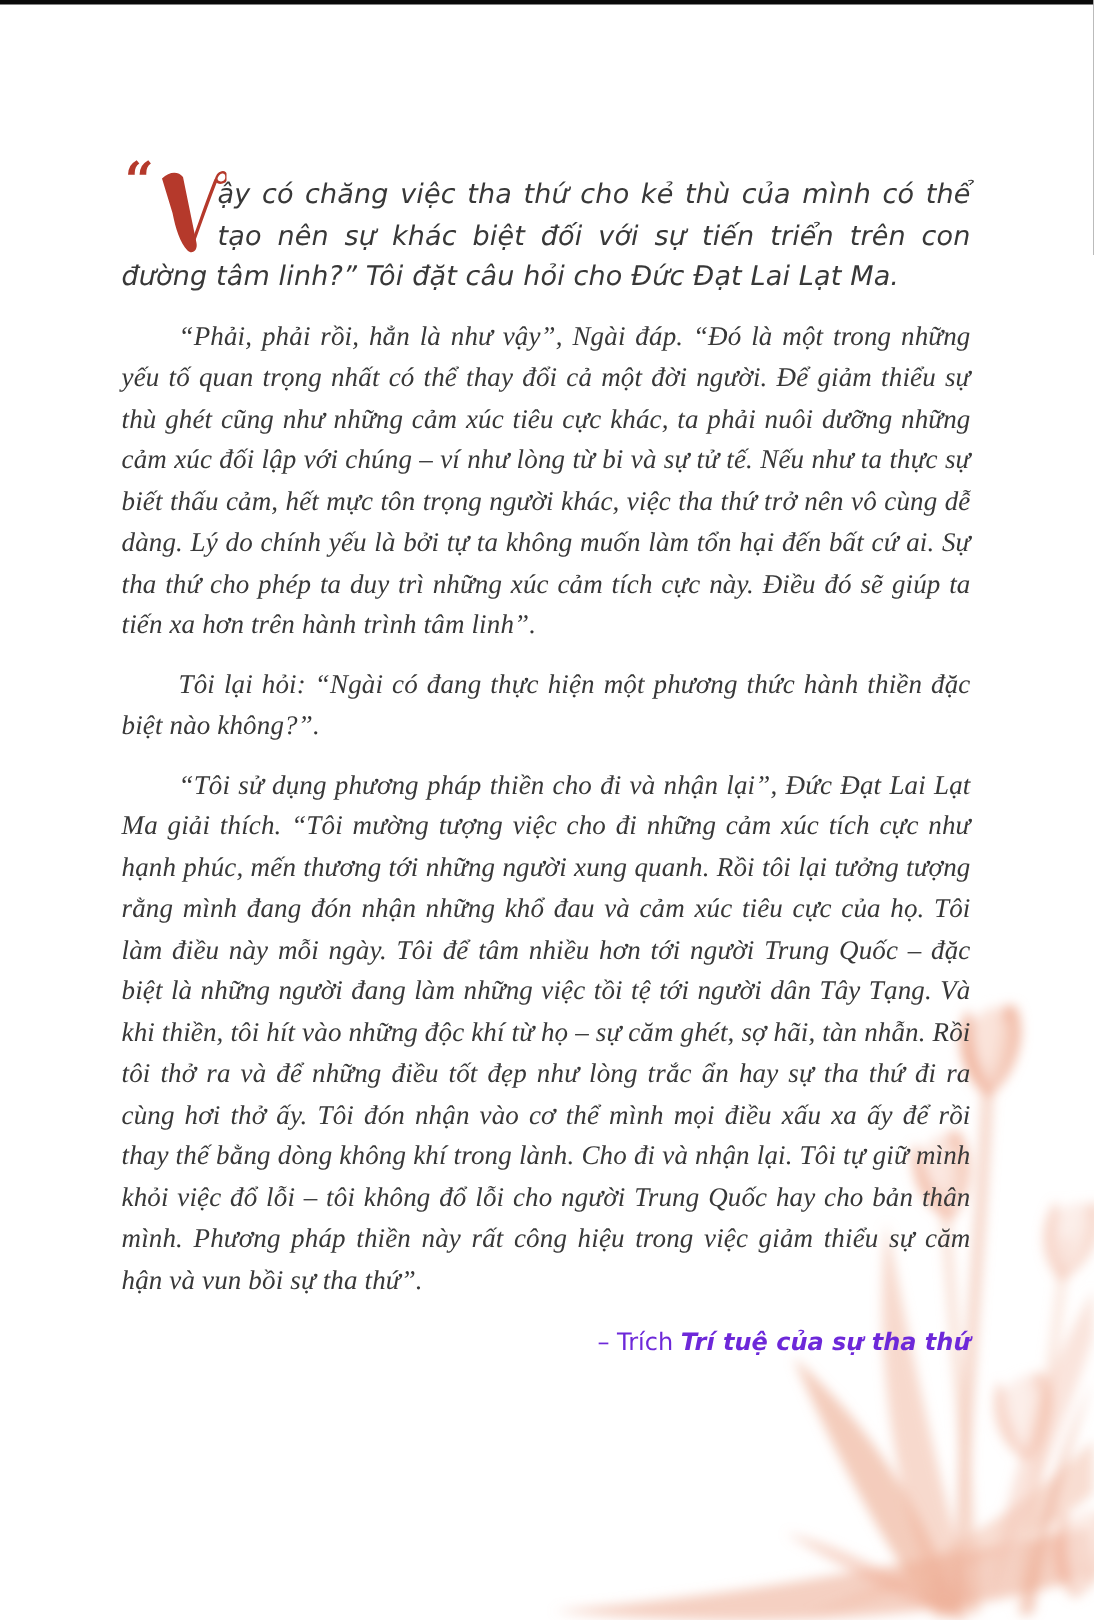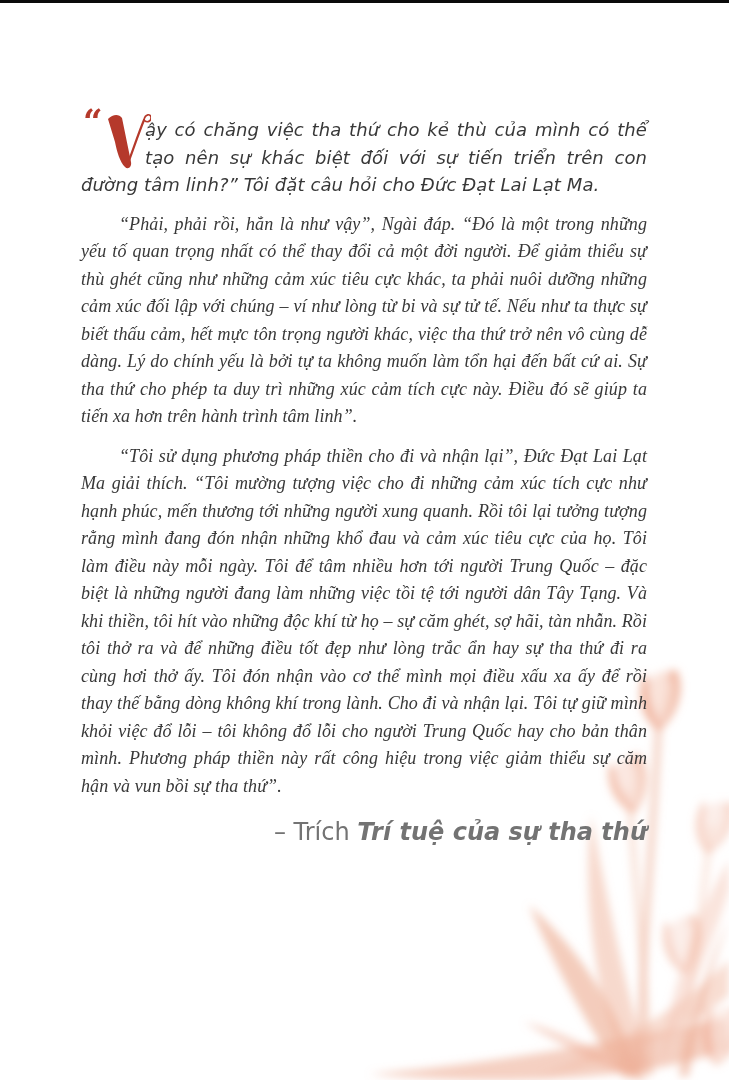--- a/index.html
+++ b/index.html
@@ -57,22 +57,22 @@
     color: #b5392b;
   }
   .vcap {
     position: absolute;
     left: 22px;
     top: -4px;
   }
   .attribution {
     margin: 18px 0 0 0;
     text-align: right;
-    font-size: 24px;
-    color: #737373;
+    font-size: 16px;
+    color: #6d28d9;
   }
   .attr-prefix { font-style: normal; font-weight: normal; }
   .attr-title  { font-style: italic; font-weight: bold; }
 </style>
 </head>
 <body>
 
 <div class="page">
 
   <div class="top-edge"></div>
@@ -118,20 +118,21 @@
         <svg class="vcap" width="48" height="62" viewBox="0 0 48 62" xmlns="http://www.w3.org/2000/svg" aria-label="V">
           <path d="M5,7 C10,2 16,2 19,6 L28,50 C29,55 25,58 22,55 C17,50 14,40 12,30 Z" fill="#b5392b"></path>
           <path d="M24,54 C30,38 36,20 41,8" stroke="#b5392b" stroke-width="2.2" fill="none" stroke-linecap="round"></path>
           <path d="M41,8 C42,2 48,1 48,6 C48,10 43,11 41,8" stroke="#b5392b" stroke-width="1.6" fill="none"></path>
         </svg>
       </span><span>ậy có chăng việc tha thứ cho kẻ thù của mình có thể tạo nên sự khác biệt đối với sự tiến triển trên con đường tâm linh?” Tôi đặt câu hỏi cho Đức Đạt Lai Lạt Ma.</span>
     </p>
 
     <p class="para indent">“Phải, phải rồi, hẳn là như vậy”, Ngài đáp. “Đó là một trong những yếu tố quan trọng nhất có thể thay đổi cả một đời người. Để giảm thiểu sự thù ghét cũng như những cảm xúc tiêu cực khác, ta phải nuôi dưỡng những cảm xúc đối lập với chúng – ví như lòng từ bi và sự tử tế. Nếu như ta thực sự biết thấu cảm, hết mực tôn trọng người khác, việc tha thứ trở nên vô cùng dễ dàng. Lý do chính yếu là bởi tự ta không muốn làm tổn hại đến bất cứ ai. Sự tha thứ cho phép ta duy trì những xúc cảm tích cực này. Điều đó sẽ giúp ta tiến xa hơn trên hành trình tâm linh”.</p>
 
+    <p class="para indent">Tôi lại hỏi: “Ngài có đang thực hiện một phương thức hành thiền đặc biệt nào không?”.</p>
 
     <p class="para indent">“Tôi sử dụng phương pháp thiền cho đi và nhận lại”, Đức Đạt Lai Lạt Ma giải thích. “Tôi mường tượng việc cho đi những cảm xúc tích cực như hạnh phúc, mến thương tới những người xung quanh. Rồi tôi lại tưởng tượng rằng mình đang đón nhận những khổ đau và cảm xúc tiêu cực của họ. Tôi làm điều này mỗi ngày. Tôi để tâm nhiều hơn tới người Trung Quốc – đặc biệt là những người đang làm những việc tồi tệ tới người dân Tây Tạng. Và khi thiền, tôi hít vào những độc khí từ họ – sự căm ghét, sợ hãi, tàn nhẫn. Rồi tôi thở ra và để những điều tốt đẹp như lòng trắc ẩn hay sự tha thứ đi ra cùng hơi thở ấy. Tôi đón nhận vào cơ thể mình mọi điều xấu xa ấy để rồi thay thế bằng dòng không khí trong lành. Cho đi và nhận lại. Tôi tự giữ mình khỏi việc đổ lỗi – tôi không đổ lỗi cho người Trung Quốc hay cho bản thân mình. Phương pháp thiền này rất công hiệu trong việc giảm thiểu sự căm hận và vun bồi sự tha thứ”.</p>
 
     <p class="attribution">
       <span class="attr-prefix">– Trích </span><span class="attr-title">Trí tuệ của sự tha thứ</span>
     </p>
 
   </div>
 </div>
 

